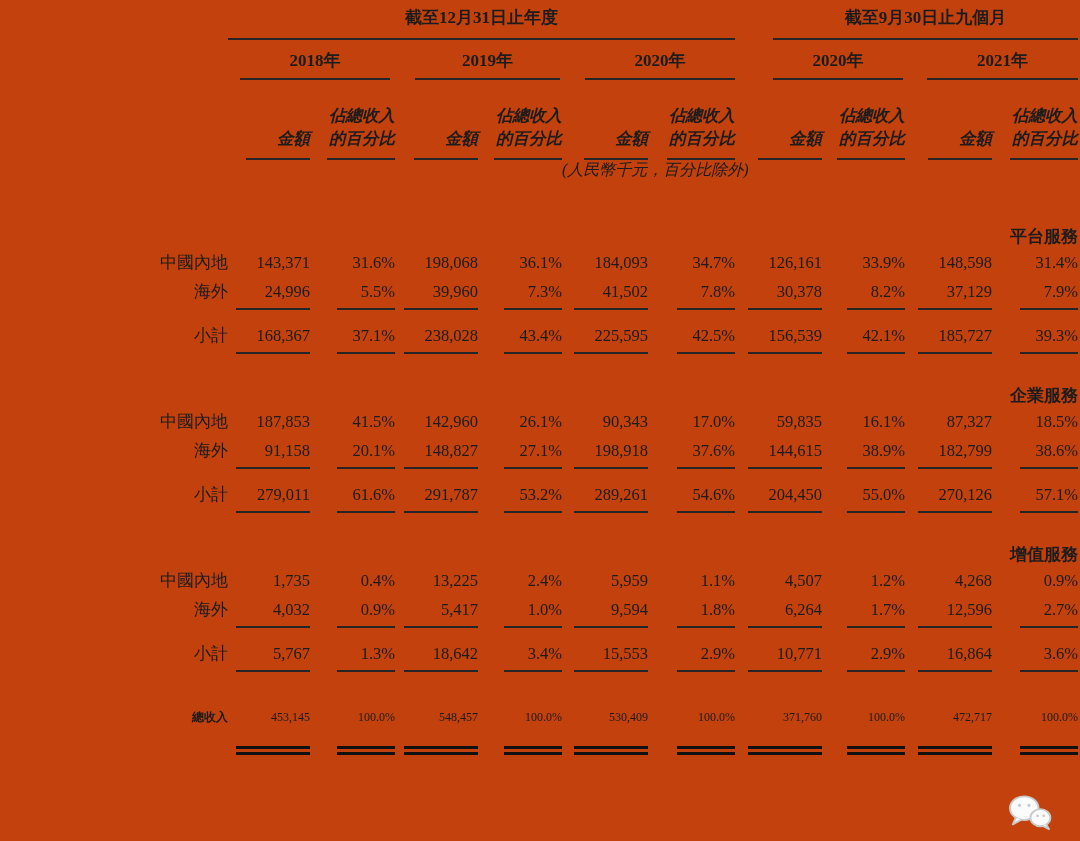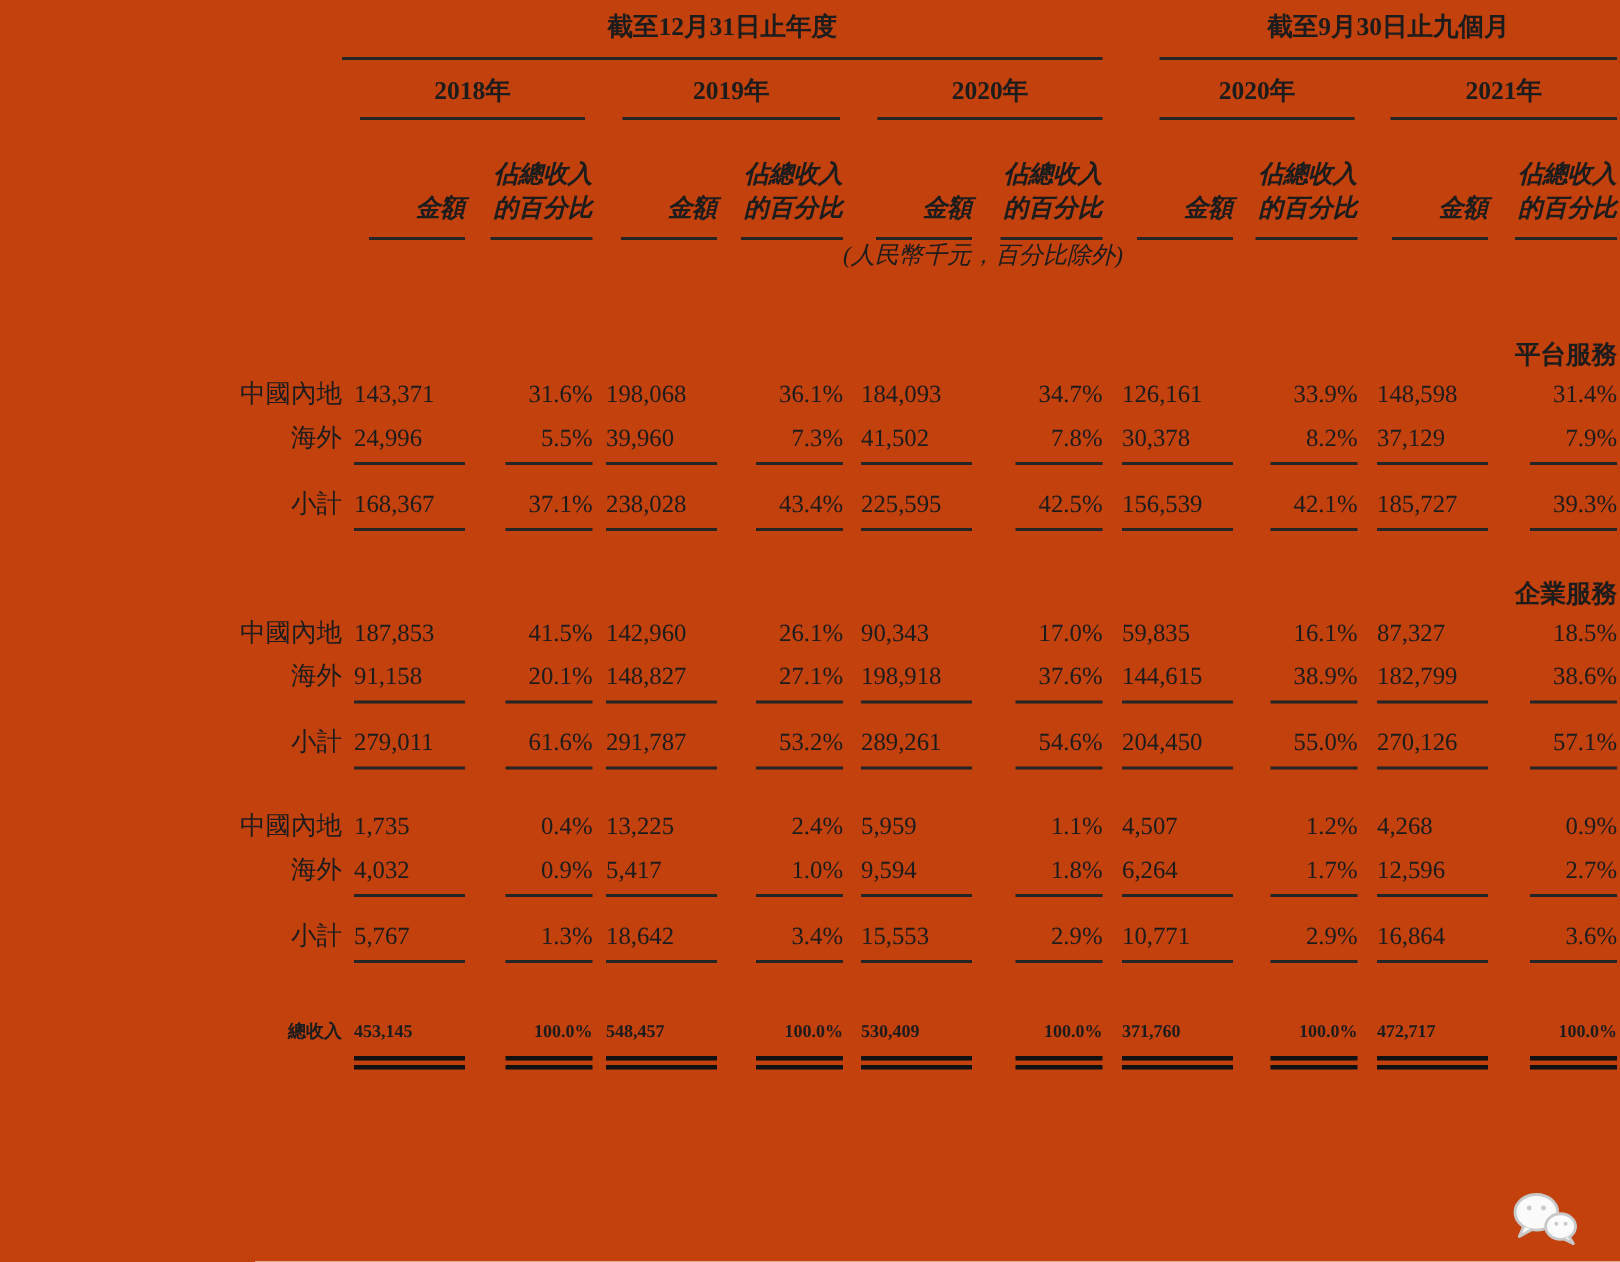--- a/index.html
+++ b/index.html
@@ -41,27 +41,27 @@
 
   .r-note1 td { height:28px; text-align:right; font-style:italic; font-size:15.5px; }
   .r-note2 td { height:32px; font-style:italic; font-size:16px; }
   .note2cell { text-align:center; white-space:nowrap; overflow:visible; }
 
   .sp1 td { height:26px; } .sp td { height:20px; }
 
   .r-title td { height:30px; vertical-align:bottom; }
 
   .r-data td { padding:3px 0; }
-  .a { display:inline-block; min-width:74px; text-align:left; }
+  .a { display:inline-block; min-width:74px; text-align:right; }
   .p { display:inline-block; min-width:58px; text-align:right; }
   .u { border-bottom:2px solid #252525; padding-bottom:6px; }
   .st td { padding-top:11px; }
 
   .r-total td { padding-top:14px; font-size:12px; }
-  .d { border-bottom:9px double #111; padding-bottom:9px; font-weight:bold; }
+  .d { border-bottom:9px double #111; padding-bottom:21px; font-weight:normal; }
 
   .watermark {
     position:absolute; right:28px; bottom:10px;
     display:flex; align-items:center; gap:10px;
     font-family:"Liberation Sans","DejaVu Sans",sans-serif;
     font-size:27px; color:#c7c7c7;
     text-shadow:1px 1px 0 #ffffff, 2px 2px 1px #f2f2f2;
   }
   .watermark svg { display:block; }
 </style>
@@ -237,20 +237,23 @@
     <td class="v"><span class="a u">204,450</span></td>
     <td class="v"><span class="p u">55.0%</span></td>
     <td class="v"><span class="a u">270,126</span></td>
     <td class="v"><span class="p u">57.1%</span></td>
   </tr>
 
   <tr class="sp">
           <td colspan="11"></td>
         </tr>
 
+  <tr class="r-title">
+    <td colspan="11" class="lbl"><span class="b">增值服務</span></td>
+  </tr>
   <tr class="r-data">
     <td class="lbl"><span class="ind">中國內地</span></td>
     <td class="v"><span class="a">1,735</span></td>
     <td class="v"><span class="p">0.4%</span></td>
     <td class="v"><span class="a">13,225</span></td>
     <td class="v"><span class="p">2.4%</span></td>
     <td class="v"><span class="a">5,959</span></td>
     <td class="v"><span class="p">1.1%</span></td>
     <td class="v"><span class="a">4,507</span></td>
     <td class="v"><span class="p">1.2%</span></td>

